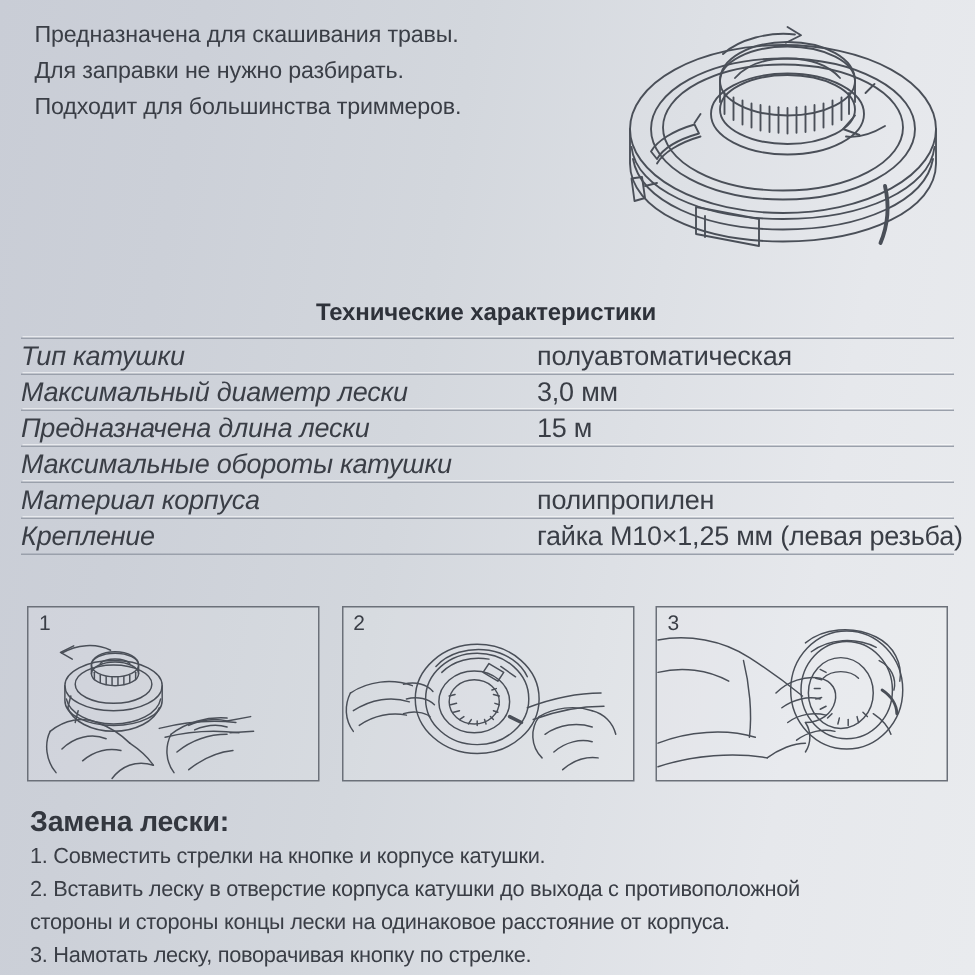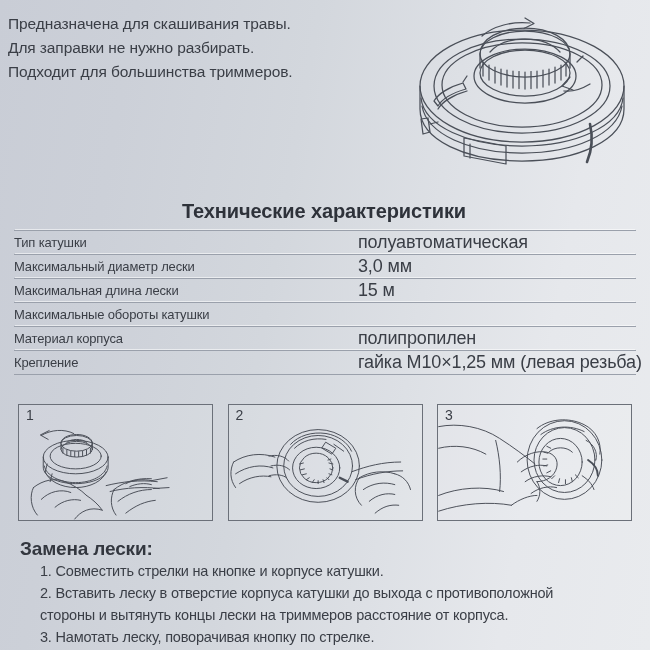--- a/index.html
+++ b/index.html
@@ -27,21 +27,21 @@
         #d3d7dd 42%,
         #dde0e5 62%,
         #e6e8ec 80%,
         #e9ebee 100%);
     overflow: hidden;
   }
 
   
   #intro {
     position: absolute;
-    left: 8px;
+    left: 23px;
     top: 12px;
     width: 380px;
   }
   #intro .line {
     font-size: 15.5px;
     line-height: 24px;
     letter-spacing: -0.1px;
     color: #3a3e46;
     white-space: nowrap;
   }
@@ -58,44 +58,45 @@
 
   
   #spec {
     position: absolute;
     left: 14px;
     top: 200px;
     width: 622px;
   }
   #spec-title {
     text-align: center;
-    font-size: 20px;
+    font-size: 16px;
     font-weight: bold;
     color: #2e323a;
     letter-spacing: -0.1px;
     padding-bottom: 7px;
     padding-right: 2px;
   }
   .spec-row {
     display: flex;
     align-items: center;
     height: 23px;
     border-top: 1px solid #9aa0ab;
     box-shadow: 0 -2px 0 -1px rgba(255,255,255,0.55);
   }
   .spec-row:last-child {
     border-bottom: 1px solid #9aa0ab;
   }
   .spec-label {
     width: 344px;
     flex: none;
-    font-size: 13px;
+    font-size: 18px;
     color: #3a3e46;
     letter-spacing: -0.15px;
     white-space: nowrap;
+    font-style: italic;
   }
   .spec-value {
     flex: 1;
     font-size: 18px;
     color: #3a3e46;
     letter-spacing: -0.15px;
     white-space: nowrap;
   }
 
   
@@ -144,21 +145,20 @@
     line-height: 22px;
     color: #33373f;
     letter-spacing: -0.15px;
   }
   #howto .ht-line {
     font-size: 14.5px;
     line-height: 22px;
     color: #3a3e46;
     letter-spacing: -0.2px;
     white-space: nowrap;
-    margin-left: 20px;
   }
 </style>
 </head>
 <body>
 
 <div id="card">
 
   <div id="intro">
     <div class="line">Предназначена для скашивания травы.</div>
     <div class="line">Для заправки не нужно разбирать.</div>
@@ -229,21 +229,21 @@
 
     <div class="spec-row">
       <div class="spec-label">Тип катушки</div>
       <div class="spec-value">полуавтоматическая</div>
     </div>
     <div class="spec-row">
       <div class="spec-label">Максимальный диаметр лески</div>
       <div class="spec-value">3,0 мм</div>
     </div>
     <div class="spec-row">
-      <div class="spec-label">Максимальная длина лески</div>
+      <div class="spec-label">Предназначена длина лески</div>
       <div class="spec-value">15 м</div>
     </div>
     <div class="spec-row">
       <div class="spec-label">Максимальные обороты катушки</div>
     </div>
     <div class="spec-row">
       <div class="spec-label">Материал корпуса</div>
       <div class="spec-value">полипропилен</div>
     </div>
     <div class="spec-row">
@@ -405,17 +405,17 @@
           <path d="M58 36 C62 52 64 72 62 88"></path>
         </svg>
       </div>
     </div>
   </div>
 
   <div id="howto">
     <div class="ht-title">Замена лески:</div>
     <div class="ht-line">1. Совместить стрелки на кнопке и корпусе катушки.</div>
     <div class="ht-line">2. Вставить леску в отверстие корпуса катушки до выхода с противоположной</div>
-    <div class="ht-line">стороны и вытянуть концы лески на триммеров расстояние от корпуса.</div>
+    <div class="ht-line">стороны и стороны концы лески на одинаковое расстояние от корпуса.</div>
     <div class="ht-line">3. Намотать леску, поворачивая кнопку по стрелке.</div>
   </div>
 
 </div>
 
 </body></html>

